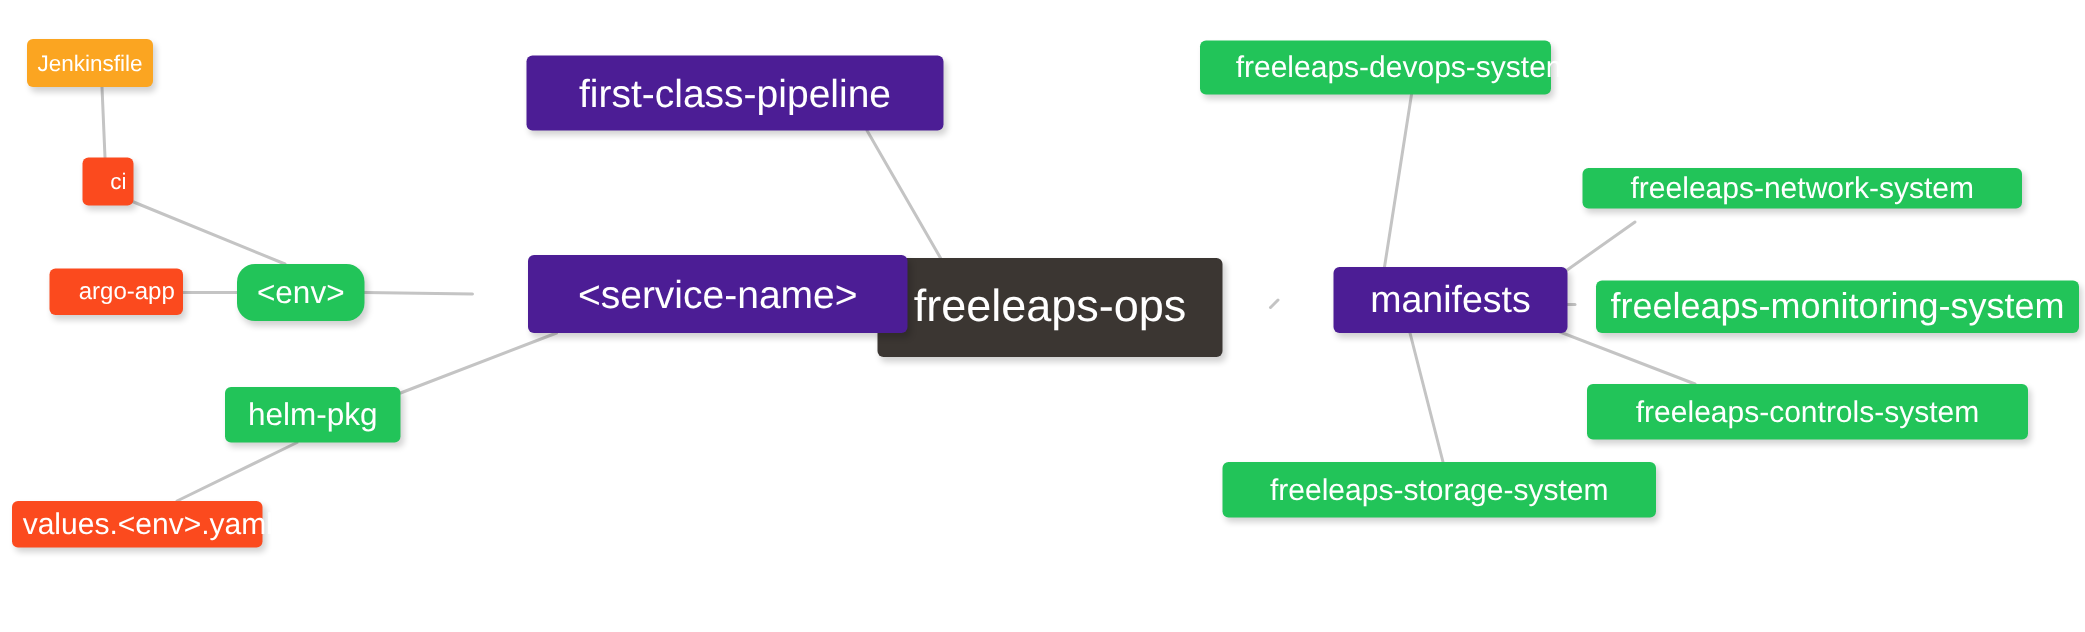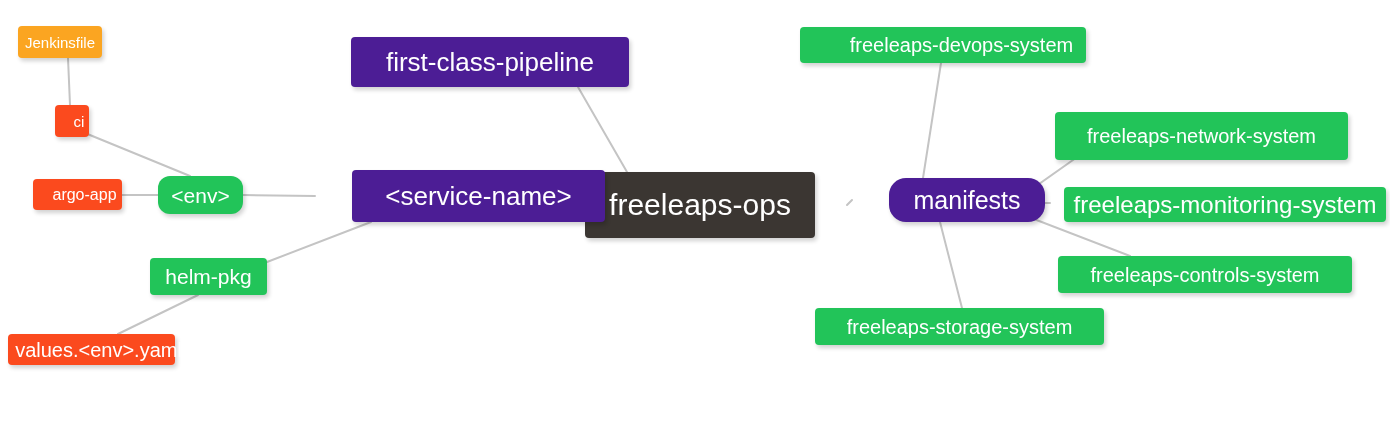--- a/index.html
+++ b/index.html
@@ -70,20 +70,20 @@
   <div id="nodes">
       <div class="node n-root" style="left: 585px; top: 172px; width: 230px; height: 66px; font-size: 30px;">freeleaps-ops</div>
       <div class="node n-blue" style="left: 315px; top: 170px; width: 253px; height: 52px; font-size: 26px;">&lt;service-name&gt;</div>
       <div class="node n-blue" style="left: 314px; top: 37px; width: 278px; height: 50px; font-size: 26px;">first-class-pipeline</div>
       <div class="node n-green" style="left: 158px; top: 176px; width: 85px; height: 38px; font-size: 21px; border-radius: 12px;">&lt;env&gt;</div>
       <div class="node n-red" style="left: 55px; top: 105px; width: 30px; height: 32px; font-size: 15px;">ci</div>
       <div class="node n-orange" style="left: 18px; top: 26px; width: 84px; height: 32px; font-size: 15px;">Jenkinsfile</div>
       <div class="node n-red" style="left: 33px; top: 179px; width: 89px; height: 31px; font-size: 16px;">argo-app</div>
       <div class="node n-green" style="left: 150px; top: 258px; width: 117px; height: 37px; font-size: 21px;">helm-pkg</div>
       <div class="node n-red" style="left: 8px; top: 334px; width: 167px; height: 31px; font-size: 20px;">values.&lt;env&gt;.yaml</div>
-      <div class="node n-blue" style="left: 852px; top: 178px; width: 156px; height: 44px; font-size: 25px; border-radius: 17px;">manifests</div>
-      <div class="node n-green" style="left: 800px; top: 27px; width: 286px; height: 36px; font-size: 20px; padding-left: 47px;">freeleaps-devops-system</div>
-      <div class="node n-green" style="left: 1055px; top: 112px; width: 293px; height: 48px; font-size: 20px;">freeleaps-network-system</div>
+      <div class="node n-blue" style="left: 852px; top: 178px; width: 156px; height: 44px; font-size: 25px;">manifests</div>
+      <div class="node n-green" style="left: 800px; top: 27px; width: 234px; height: 36px; font-size: 20px; padding-left: 47px;">freeleaps-devops-system</div>
+      <div class="node n-green" style="left: 1055px; top: 112px; width: 293px; height: 27px; font-size: 20px;">freeleaps-network-system</div>
       <div class="node n-green" style="left: 1064px; top: 187px; width: 322px; height: 35px; font-size: 24px;">freeleaps-monitoring-system</div>
       <div class="node n-green" style="left: 1058px; top: 256px; width: 294px; height: 37px; font-size: 20px; text-align: center;">freeleaps-controls-system</div>
       <div class="node n-green" style="left: 815px; top: 308px; width: 289px; height: 37px; font-size: 20px;">freeleaps-storage-system</div>
     </div>
 </div>
 
 </body></html>

